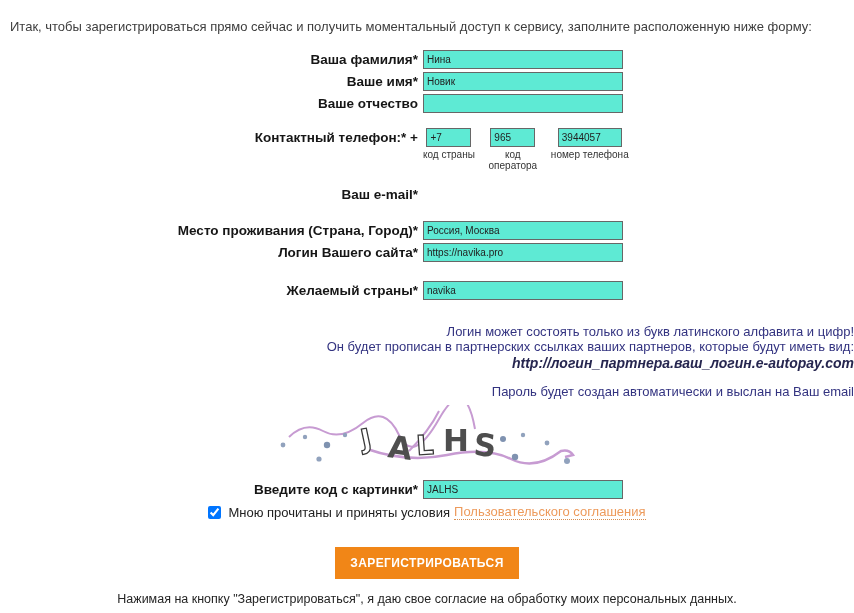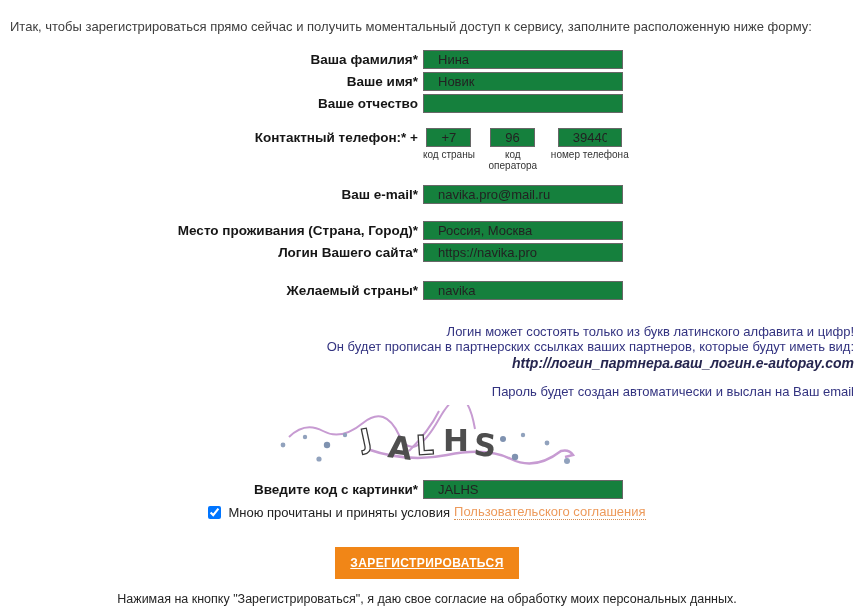--- a/index.html
+++ b/index.html
@@ -24,25 +24,25 @@
     font-weight: bold;
     font-size: 13.5px;
     color: #161616;
     padding-right: 5px;
     line-height: 19px;
     flex-shrink: 0;
   }
   .txt {
     width: 200px; height: 19px;
     border: 1px solid #676767;
-    font-size: 13px;
+    font-size: 10px;
     font-family: "Liberation Sans", sans-serif;
-    padding: 0 14px;
+    padding: 0 3px;
     color: #222;
-    background: #15803d;
+    background: #5eead4;
   }
   .phone-group { display: flex; }
   .phone-part { margin-right: 11px; display: flex; flex-direction: column; align-items: center; }
   .txt.ph-small { width: 45px; }
   .txt.ph-num { width: 64px; }
   .hint {
     font-size: 10px;
     color: #333;
     text-align: center;
     line-height: 11px;
@@ -90,21 +90,20 @@
   .submit-btn {
     background: #F18617;
     color: #ffffff;
     border: none;
     font-family: "Liberation Sans", sans-serif;
     font-weight: bold;
     font-size: 12px;
     letter-spacing: 0.4px;
     padding: 9px 15px;
     cursor: pointer;
-    text-decoration: underline;
   }
   .footer-note {
     text-align: center;
     margin-top: 13px;
     font-size: 12.5px;
     color: #242424;
   }
 </style>
 </head>
 <body>
@@ -141,21 +140,20 @@
       </div>
       <div class="phone-part">
         <input class="txt ph-num" type="text" value="3944057" style="">
         <div class="hint wide">номер телефона</div>
       </div>
     </div>
   </div>
 
   <div class="frow mt-email">
     <div class="flabel">Ваш e-mail*</div>
-    <input class="txt" type="text" value="navika.pro@mail.ru" style="">
   </div>
 
   <div class="frow mt-loc">
     <div class="flabel">Место проживания (Страна, Город)*</div>
     <input class="txt" type="text" value="Россия, Москва" style="">
   </div>
 
   <div class="frow">
     <div class="flabel">Логин Вашего сайта*</div>
     <input class="txt" type="text" value="https://navika.pro" style="">

